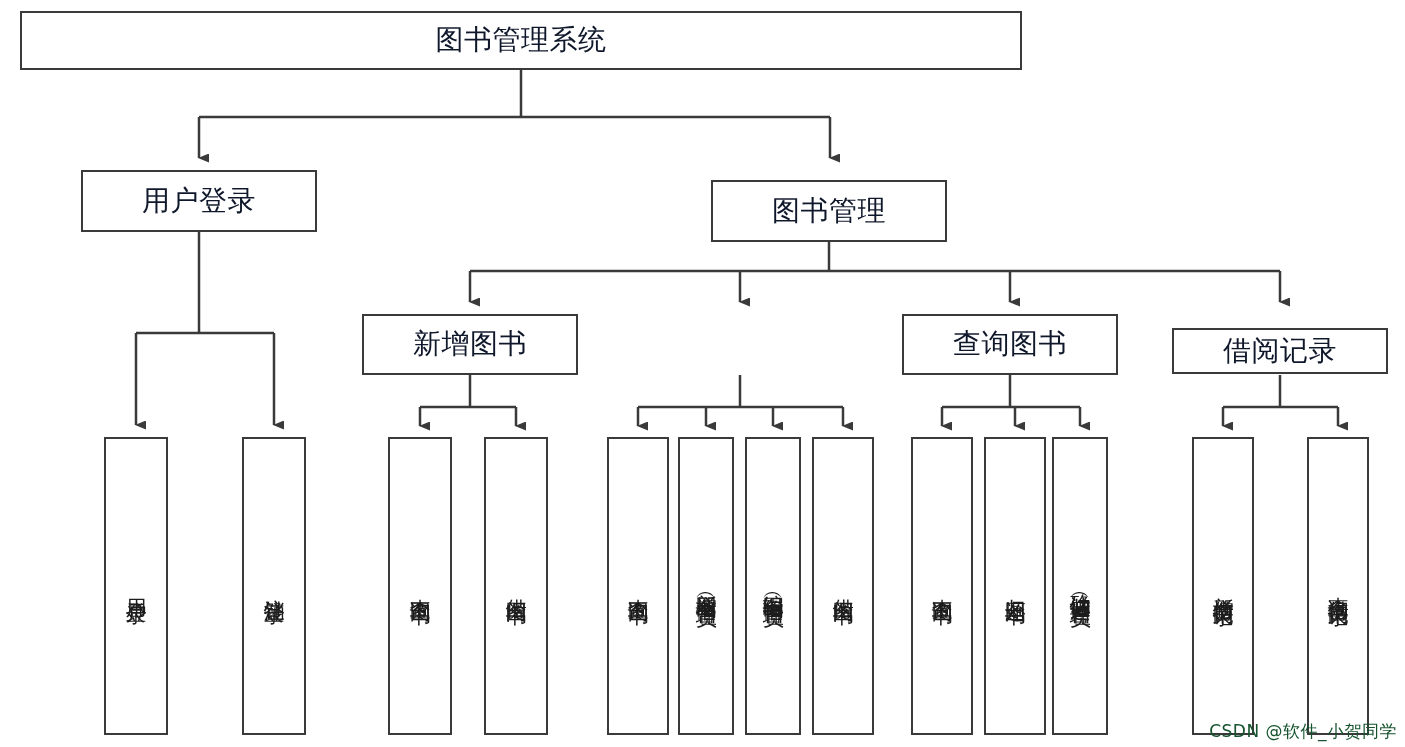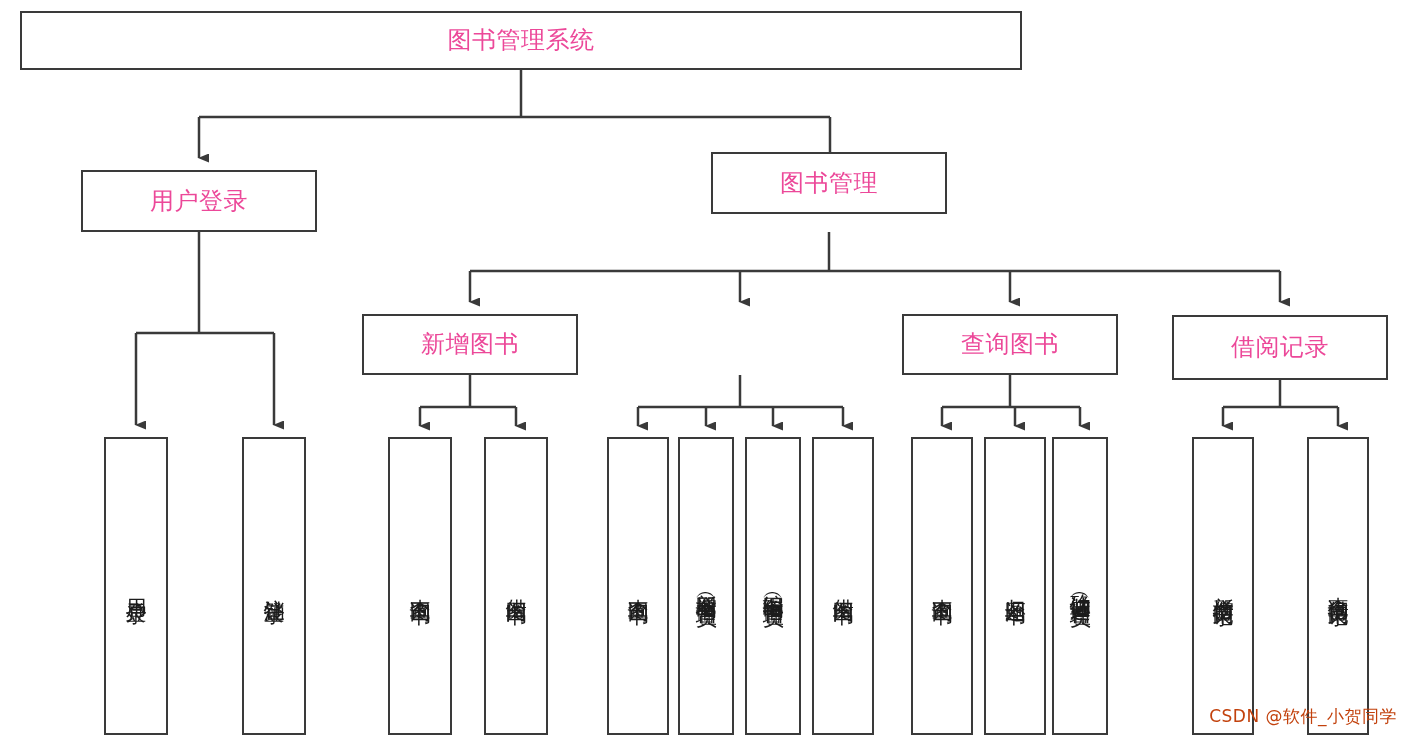--- a/index.html
+++ b/index.html
@@ -31,45 +31,45 @@
     position: absolute;
     box-sizing: border-box;
     background: #ffffff;
     border: 2.5px solid #3a3a3a;
     display: flex;
     align-items: center;
     justify-content: center;
     text-align: center;
   }
   .node.horiz .node-label {
-    font-size: 24px;
-    color: #ec4899;
+    font-size: 28px;
+    color: #0f172a;
     letter-spacing: 0.5px;
     line-height: 1.1;
     white-space: nowrap;
   }
   .node.vert {
     align-items: center;
     justify-content: center;
   }
   .node.vert .node-label {
     writing-mode: vertical-rl;
     text-orientation: upright;
     font-size: 21px;
     color: #1c1c1c;
     line-height: 1.35;
     letter-spacing: 2px;
     white-space: nowrap;
   }
   .watermark {
     position: absolute;
     right: 8px;
-    bottom: 19px;
+    bottom: 4px;
     font-size: 17px;
-    color: #c2410c;
+    color: #14532d;
     white-space: nowrap;
     letter-spacing: 0.5px;
   }
 </style>
 </head>
 <body>
 
 <div id="diagram-root">
 
   <svg class="wires" viewBox="0 0 1405 747" xmlns="http://www.w3.org/2000/svg">
@@ -122,31 +122,31 @@
     </g>
   </svg>
 
   <div class="node horiz" style="left: 20px; top: 11px; width: 1002px; height: 59px;">
     <span class="node-label">图书管理系统</span>
   </div>
 
   <div class="node horiz" style="left: 81px; top: 170px; width: 236px; height: 62px;">
     <span class="node-label">用户登录</span>
   </div>
-  <div class="node horiz" style="left: 711px; top: 152px; width: 236px; height: 62px;">
+  <div class="node horiz" style="left: 711px; top: 180px; width: 236px; height: 62px;">
     <span class="node-label">图书管理</span>
   </div>
 
   <div class="node horiz" style="left: 362px; top: 314px; width: 216px; height: 61px;">
     <span class="node-label">新增图书</span>
   </div>
   <div class="node horiz" style="left: 902px; top: 314px; width: 216px; height: 61px;">
     <span class="node-label">查询图书</span>
   </div>
-  <div class="node horiz" style="left: 1172px; top: 315px; width: 216px; height: 65px;">
+  <div class="node horiz" style="left: 1172px; top: 328px; width: 216px; height: 46px;">
     <span class="node-label">借阅记录</span>
   </div>
 
   <div class="node vert" style="left: 104px; top: 437px; width: 64px; height: 298px;">
     <span class="node-label">用户登录</span>
   </div>
   <div class="node vert" style="left: 242px; top: 437px; width: 64px; height: 298px;">
     <span class="node-label">注销登录</span>
   </div>
   <div class="node vert" style="left: 388px; top: 437px; width: 64px; height: 298px;">

